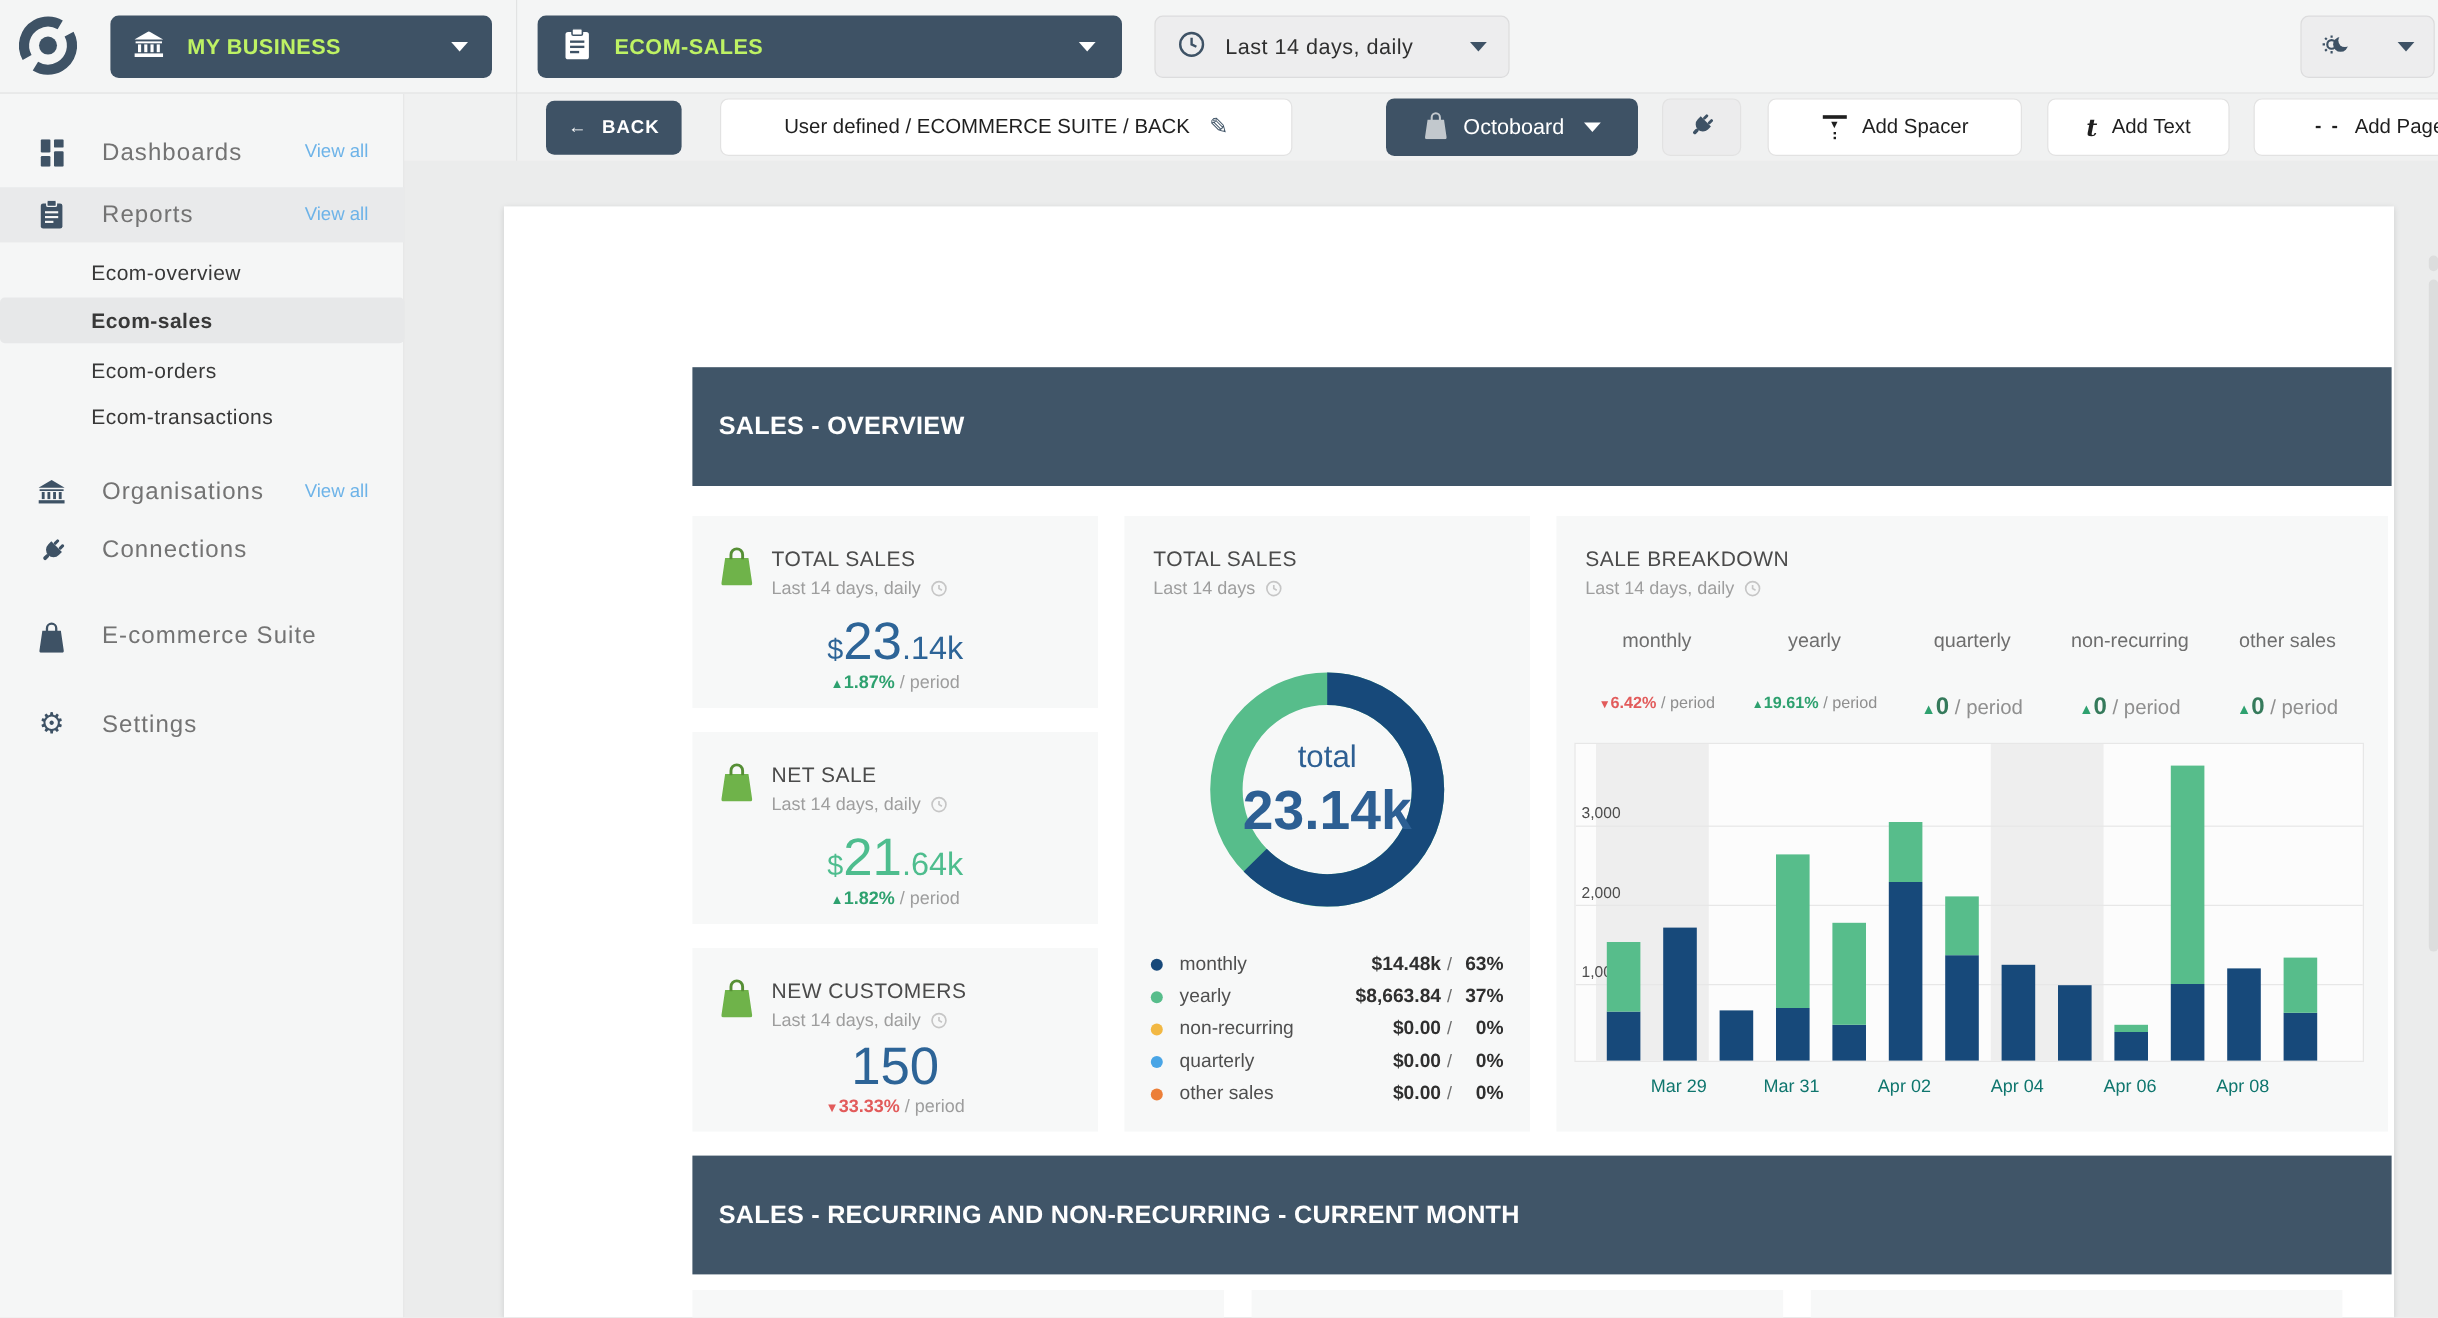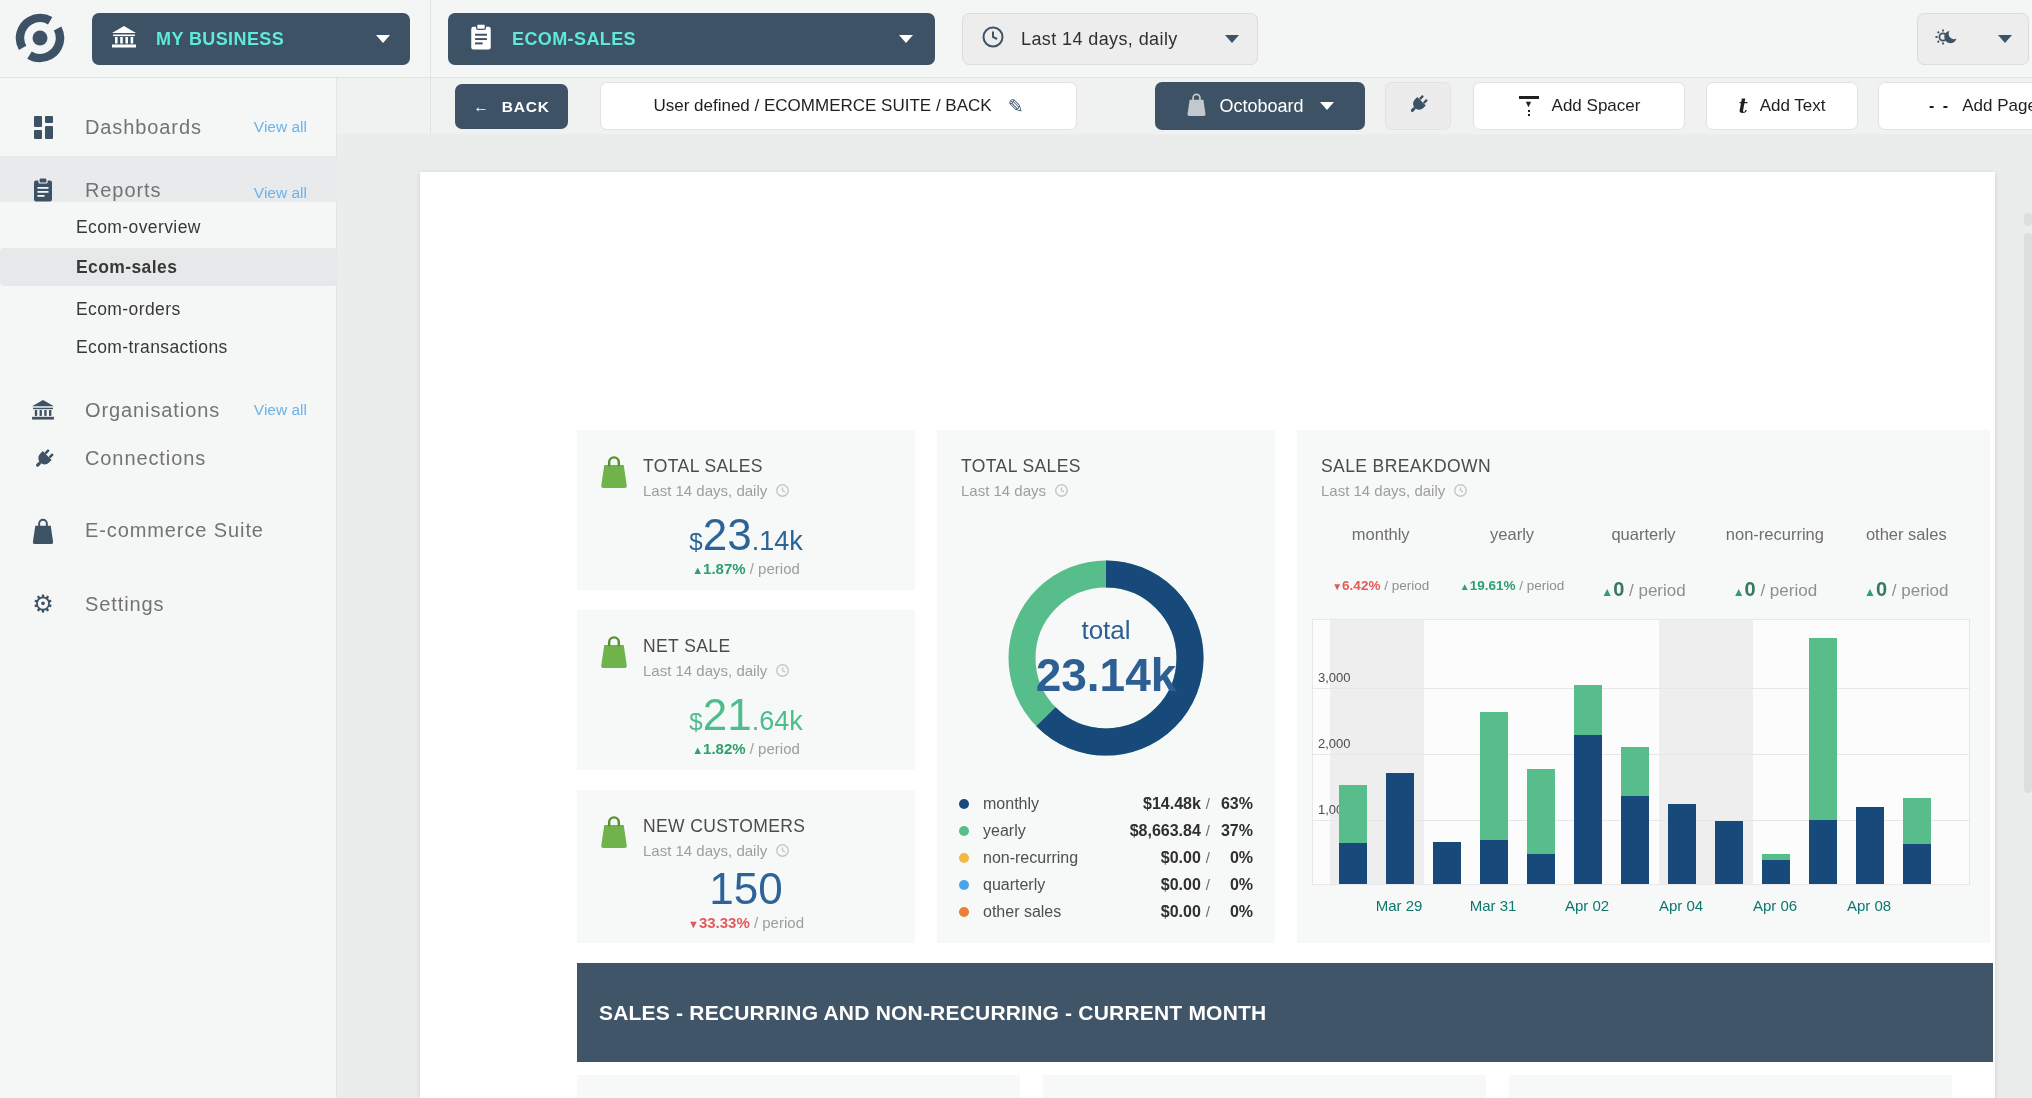--- a/index.html
+++ b/index.html
@@ -7,40 +7,40 @@
     font-family:"Liberation Sans","DejaVu Sans",sans-serif; background:#ebecec; }
   .app { position:relative; width:2032px; height:1098px; }
 
   
   .topbar { position:absolute; left:0; top:0; width:2032px; height:78px;
     background:#f4f5f5; border-bottom:1px solid #e2e3e3; z-index:5; }
   .logo { position:absolute; left:14px; top:12px; }
   .top-divider { position:absolute; left:430px; top:0; width:1px; height:134px;
     background:#e2e3e3; z-index:4; }
   .pill { position:absolute; display:flex; align-items:center; border-radius:7px; cursor:pointer; }
-  .pill.dark { background:#3e5265; color:#5eead4;text-align:right; }
+  .pill.dark { background:#3e5265; color:#bef264;text-align:right; }
   .pill.light { background:#ededee; border:1px solid #dcdcdd; color:#303030; }
   .pill .lbl { font-size:18px; letter-spacing:.4px; }
   .pill.dark .lbl { font-weight:700; }
   .caret { width:0; height:0; border-left:7px solid transparent; border-right:7px solid transparent;
     border-top:8px solid #fff; margin-left:auto; }
   .caret.dk { border-top-color:#3e5265; }
   .pill-org { left:92px; top:13px; width:318px; height:52px; padding:0 20px; gap:20px; }
   .pill-report { left:448px; top:13px; width:487px; height:52px; padding:0 22px; gap:20px; }
   .pill-period { left:962px; top:13px; width:296px; height:52px; padding:0 18px; gap:16px; }
   .pill-theme { left:1917px; top:13px; width:112px; height:52px; padding:0 16px; }
 
   
   .sidebar { position:absolute; left:0; top:78px; width:337px; height:1020px;
     background:#f5f6f6; border-right:1px solid #e4e4e4; z-index:3; }
   .nav-row { position:absolute; left:0; width:337px; height:44px; display:flex;
     align-items:center; padding:0 30px; cursor:pointer; }
   .nav-row .nav-ic { width:26px; display:flex; justify-content:center; }
   .nav-row .nav-lbl { font-size:20px; color:#737373; letter-spacing:.9px; margin-left:29px; }
-  .nav-row.hl { background:#e9eaeb;align-items:flex-end; }
+  .nav-row.hl { background:#e9eaeb; }
   .view-all { margin-left:auto; font-size:15.5px; color:#6db3e8; cursor:pointer; }
   .sub-link { position:absolute; left:0; width:337px; height:38px; display:flex; align-items:center;
     padding-left:76px; font-size:17.5px; color:#383838; letter-spacing:.4px; cursor:pointer; }
   .sub-link.hl { background:#e7e8e9; border-radius:4px; font-weight:700; }
 
   
   .toolbar { position:absolute; left:337px; top:78px; width:1695px; height:56px;
     background:#f0f1f1; overflow:hidden; z-index:4; }
   .tbtn { position:absolute; display:flex; align-items:center; justify-content:center;
     border-radius:7px; cursor:pointer; gap:12px; }
@@ -333,20 +333,23 @@
     </div>
     <div class="tbtn white tb-page">
       <span class="dashes">- -</span>
       <span>Add Page</span>
     </div>
   </div>
 
   <main class="content">
     <div class="page">
 
+      <div class="banner b1">
+        <span class="btxt">SALES - OVERVIEW</span>
+      </div>
 
       <div class="card m1">
         <span class="bagpos">
           <svg width="30" height="34" viewBox="0 0 24 28">
             <path d="M4 9 L20 9 L22.5 26 Q22.8 28 20.7 28 L3.3 28 Q1.2 28 1.5 26 Z" fill="#6fb34a"></path>
             <path d="M8 10 V6.8 a4 4 0 0 1 8 0 V10" fill="none" stroke="#568f35" stroke-width="2"></path>
           </svg>
         </span>
         <div class="card-title t-off">TOTAL SALES</div>
         <div class="card-sub s-off">

